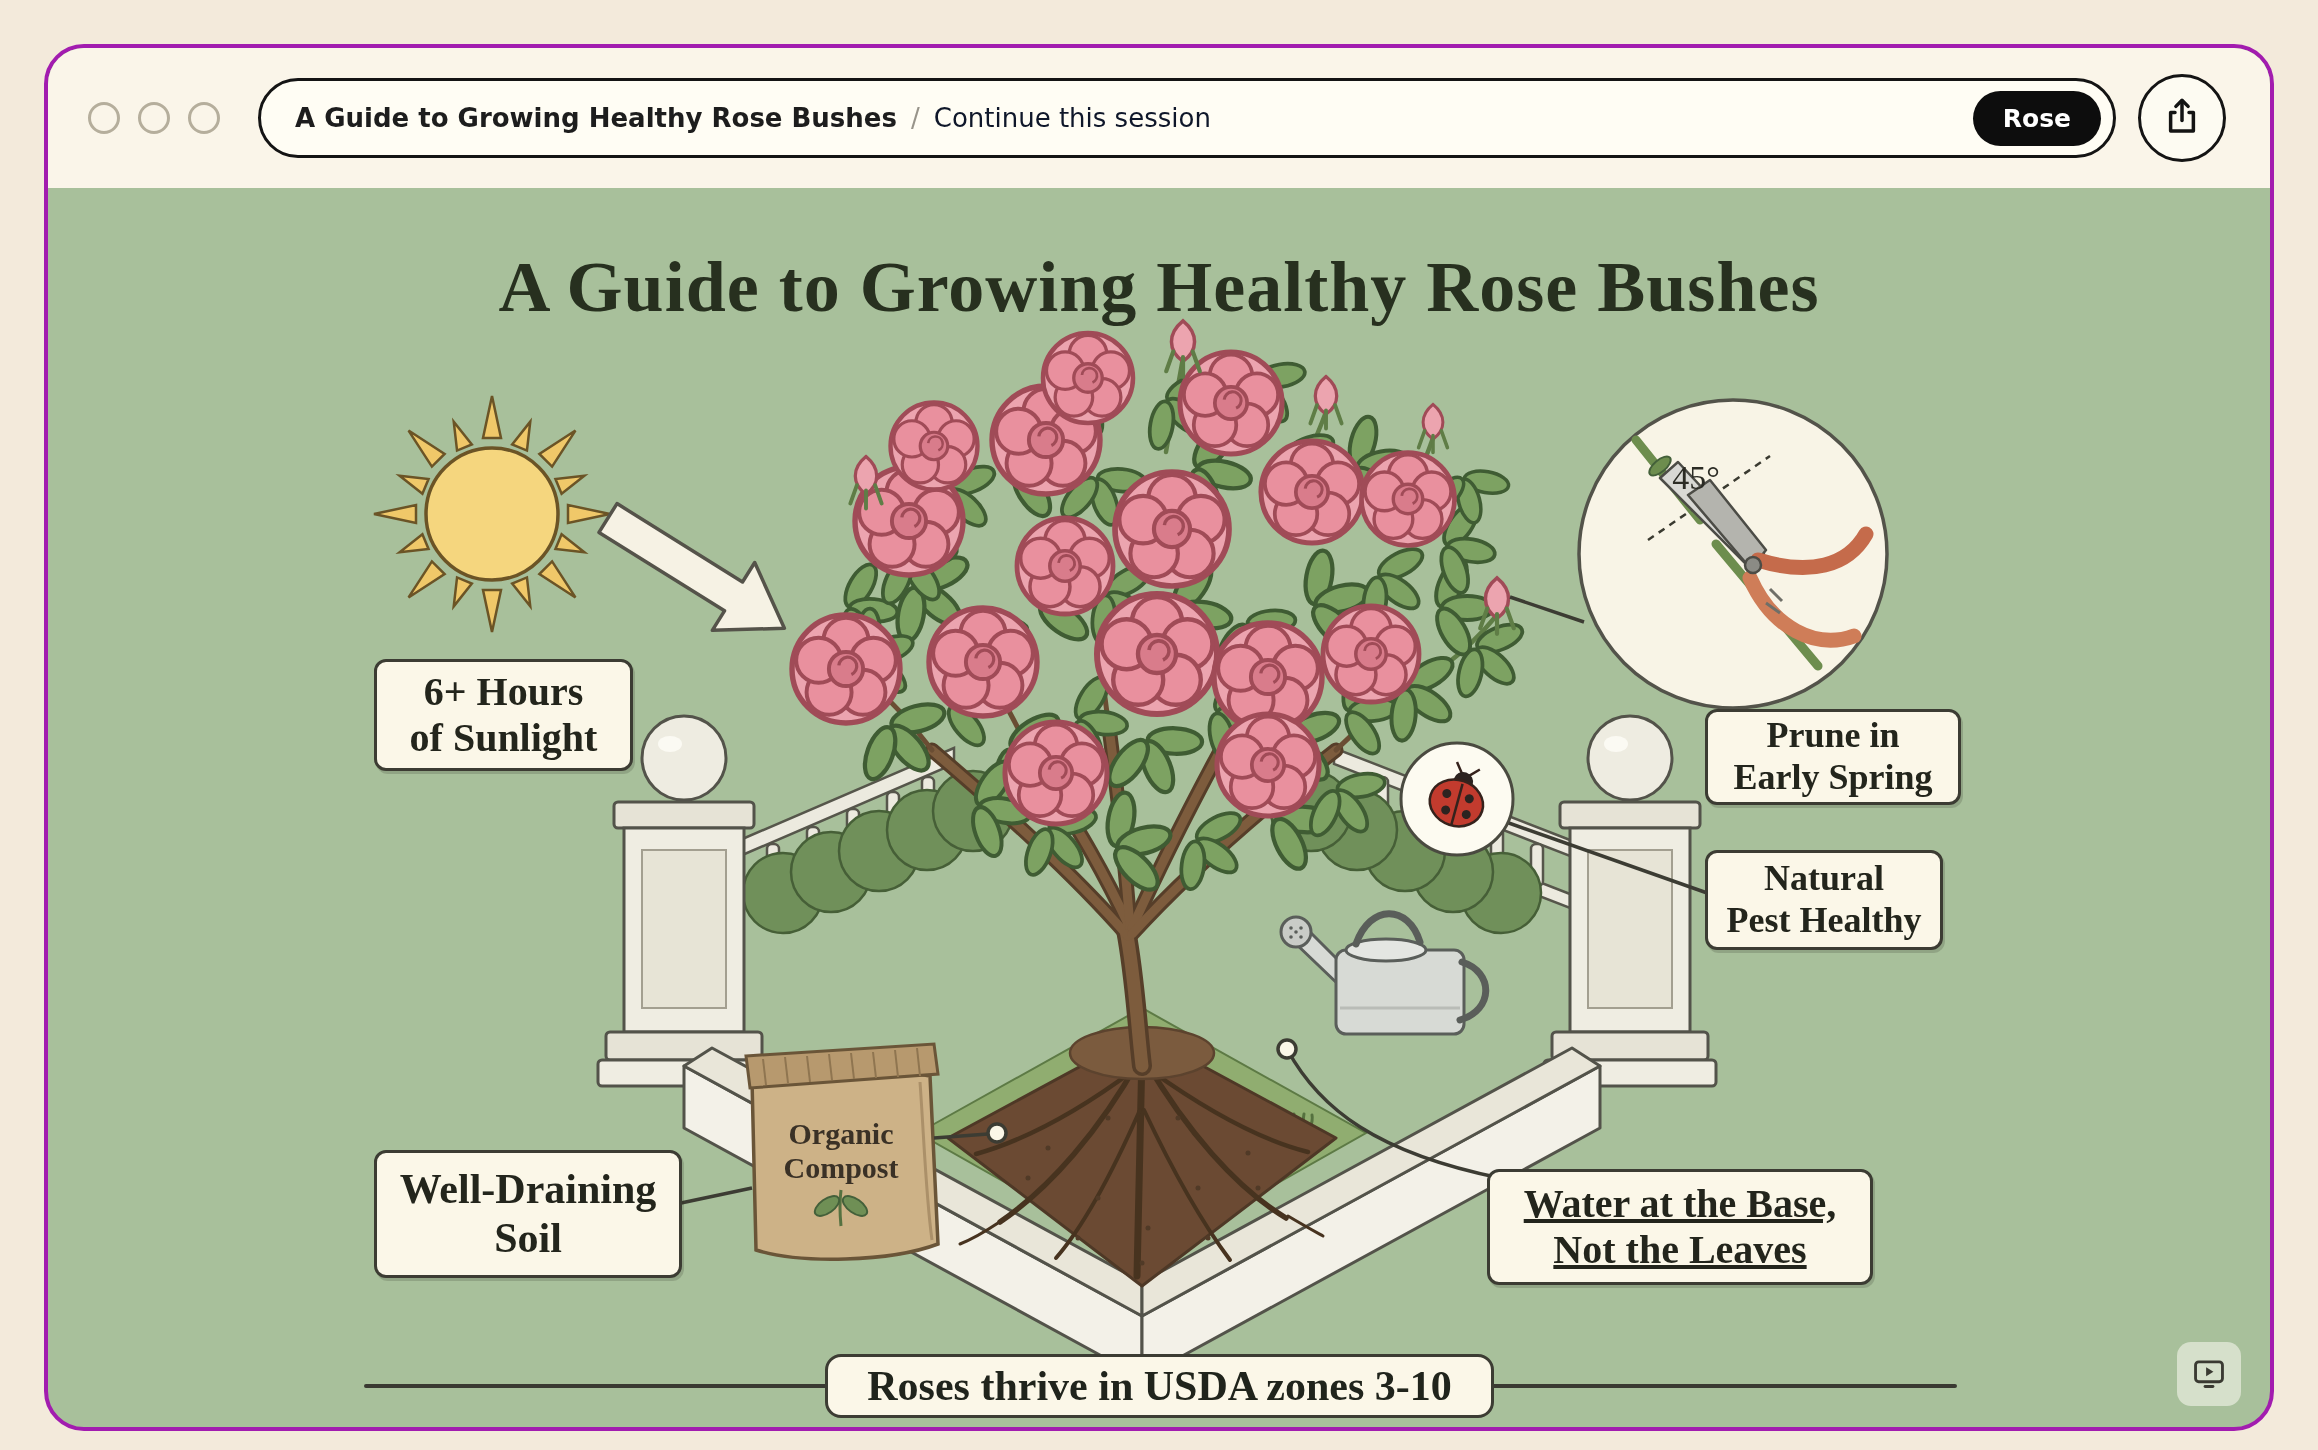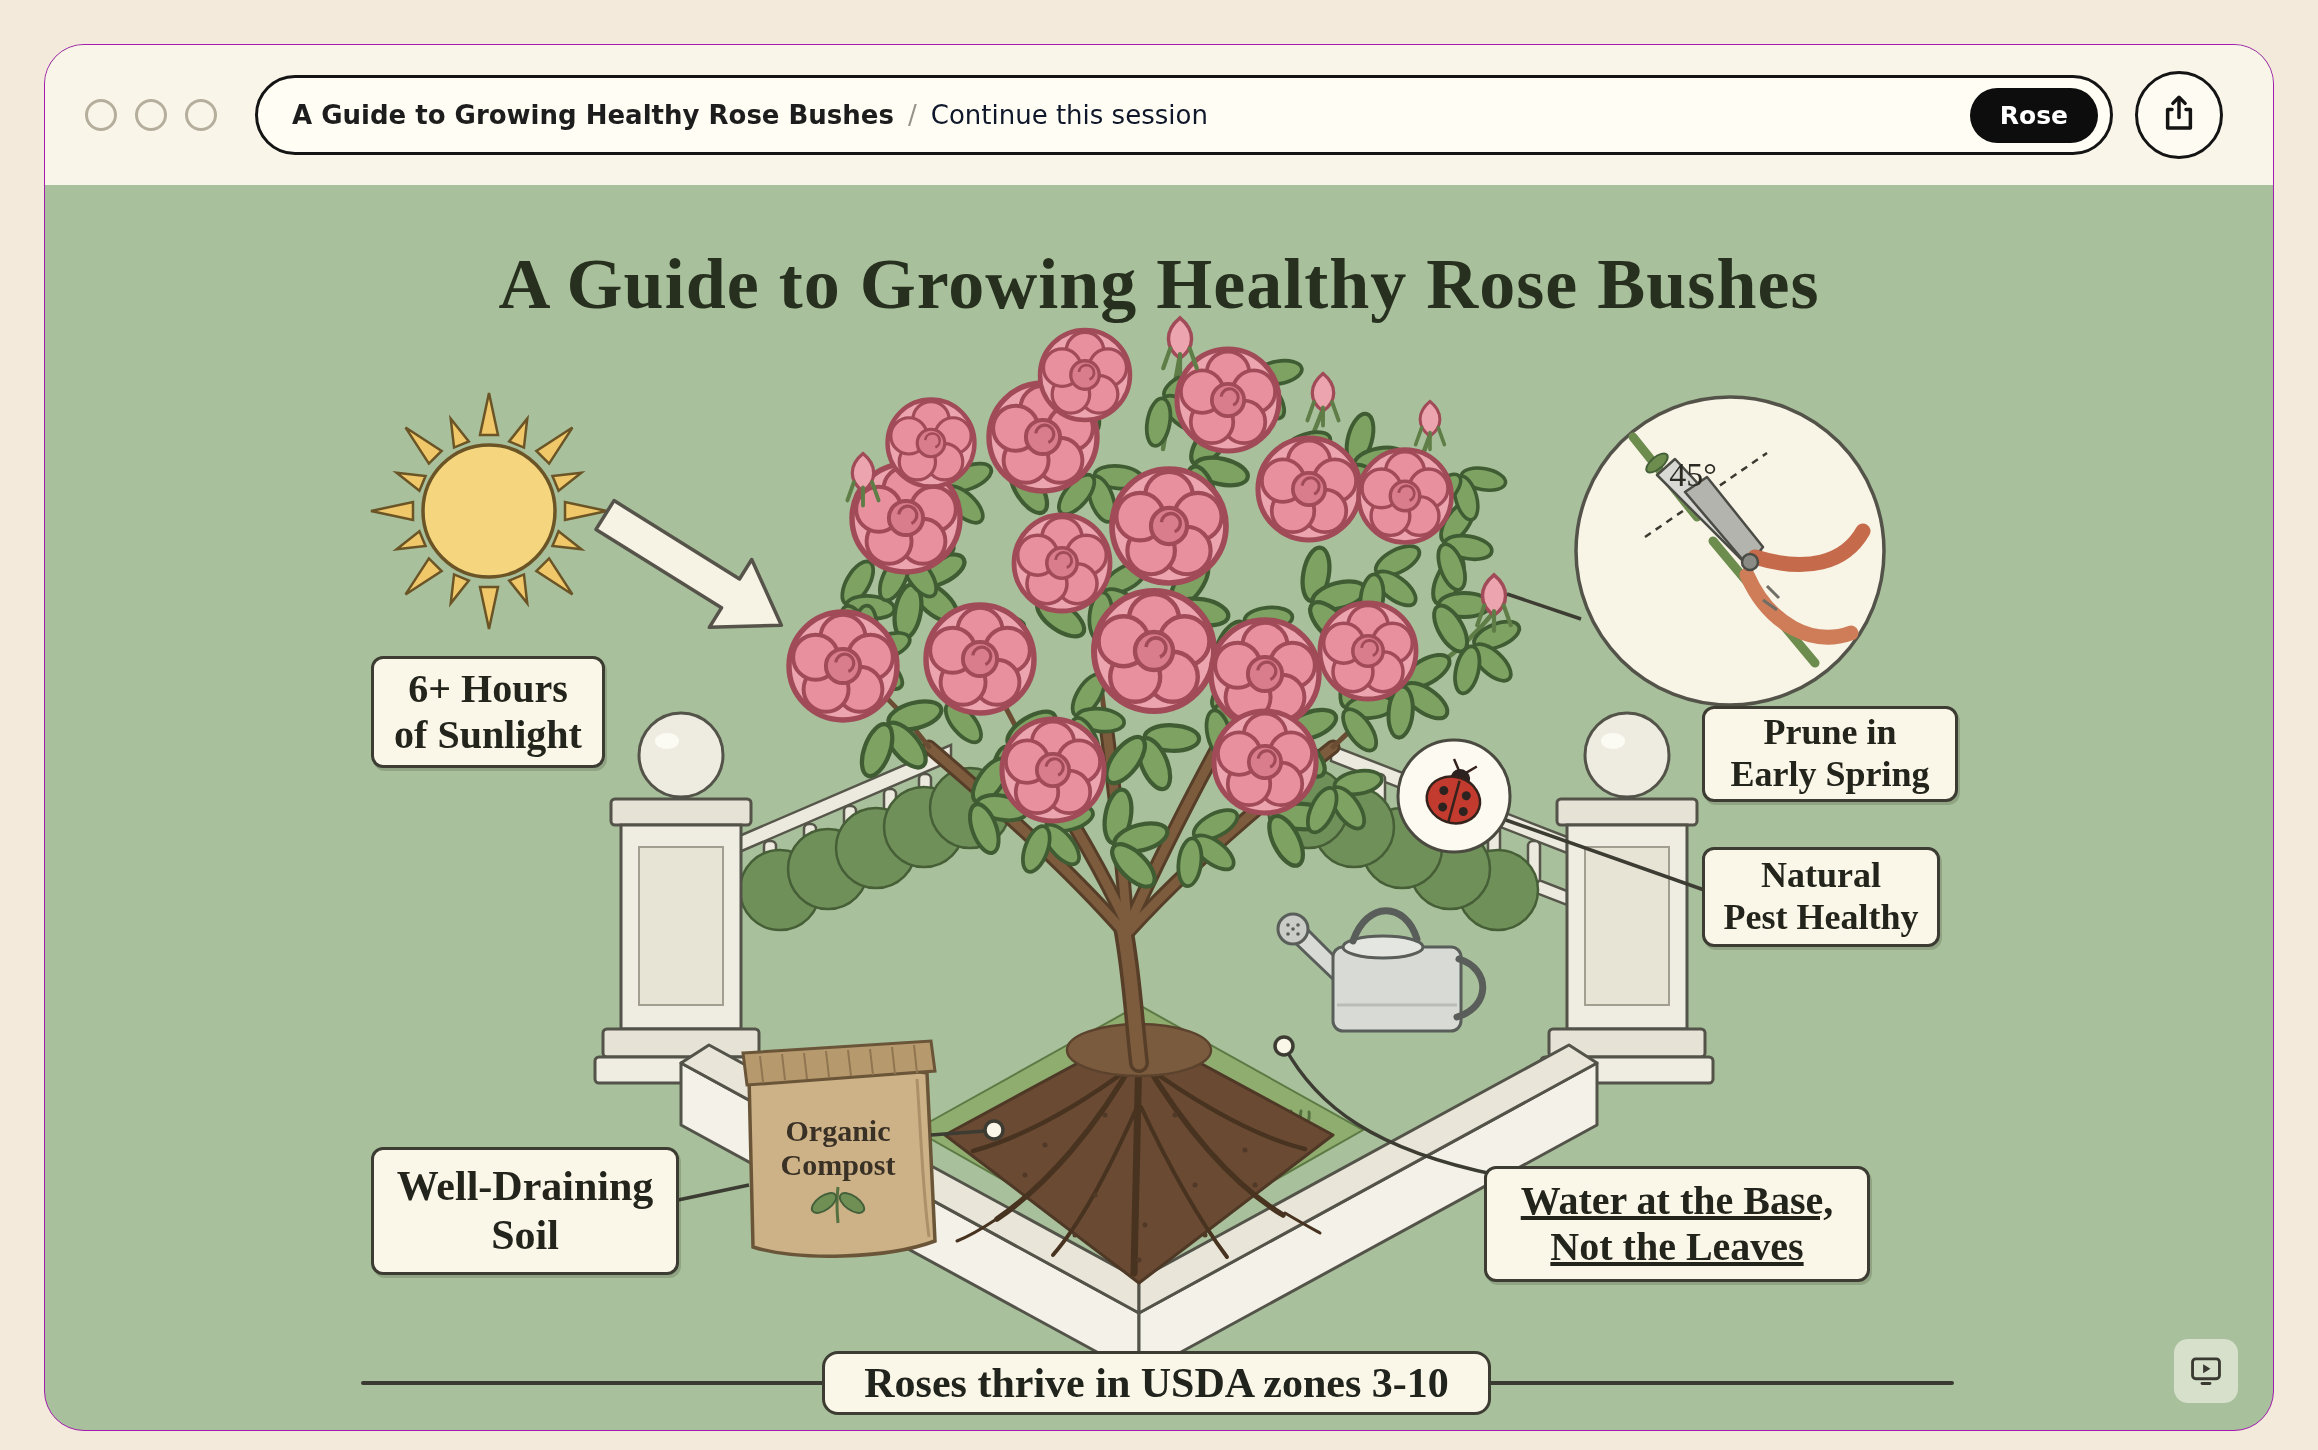--- a/index.html
+++ b/index.html
@@ -1,18 +1,18 @@
 <!DOCTYPE html>
 <html><head>
 <meta charset="utf-8">
 <style>
   html,body{margin:0;padding:0;}
   body{width:2318px;height:1450px;background:#f3eadb;font-family:"DejaVu Sans",sans-serif;position:relative;overflow:hidden;}
   .window{position:absolute;left:44px;top:44px;width:2230px;height:1387px;box-sizing:border-box;
-          background:#a8c09b;border:1px solid #a21caf;border-radius:40px;overflow:hidden;}
+          background:#a8c09b;border:4px solid #a21caf;border-radius:40px;overflow:hidden;}
   .topbar{position:absolute;left:0;top:0;right:0;height:140px;background:#faf5e9;display:flex;align-items:center;z-index:4;}
   .dots{display:flex;gap:18px;margin-left:40px;}
   .dot{width:32px;height:32px;border:3.5px solid #b5ae9c;border-radius:50%;box-sizing:border-box;}
   .pill{margin-left:38px;width:1858px;height:80px;background:#fffdf4;border:3px solid #141414;border-radius:40px;
         display:flex;align-items:center;box-sizing:border-box;padding:0 12px 0 34px;}
   .pill-title{font-weight:bold;font-size:26px;color:#1d1d1d;white-space:nowrap;}
   .pill-sep{margin:0 14px;color:#98948a;font-size:26px;}
   .pill-sub{color:#0f172a;font-size:26px;white-space:nowrap;}
   .clear{margin-left:auto;background:#0d0d0d;color:#ffffff;font-size:25px;font-weight:bold;border-radius:30px;
          padding:13px 30px;border:none;font-family:"DejaVu Sans",sans-serif;cursor:pointer;}
@@ -392,21 +392,21 @@
         <circle cx="1705" cy="517" r="8" fill="#8b8b85" stroke="#4c4c46" stroke-width="2.5"></circle>
       </g>
       <text x="1648" y="441" text-anchor="middle" font-family="Liberation Serif, serif" font-size="34" fill="#2b2b24">45°</text>
     </g>
 
     <path d="M318 1338 H779 M1444 1338 H1907" stroke="#3a3a32" stroke-width="4" stroke-linecap="round"></path>
   </svg>
 
   <div class="title">A Guide to Growing Healthy Rose Bushes</div>
 
-  <div class="lbl" style="left:326px;top:611px;width:234px;height:112px;font-size:40px;">
+  <div class="lbl" style="left:326px;top:611px;width:259px;height:112px;font-size:40px;">
     <div>6+ Hours</div>
     <div>of Sunlight</div>
   </div>
 
   <div class="lbl" style="left:1657px;top:661px;width:256px;height:96px;font-size:36px;">
     <div>Prune in</div>
     <div>Early Spring</div>
   </div>
 
   <div class="lbl" style="left:1657px;top:802px;width:238px;height:100px;font-size:36px;">

